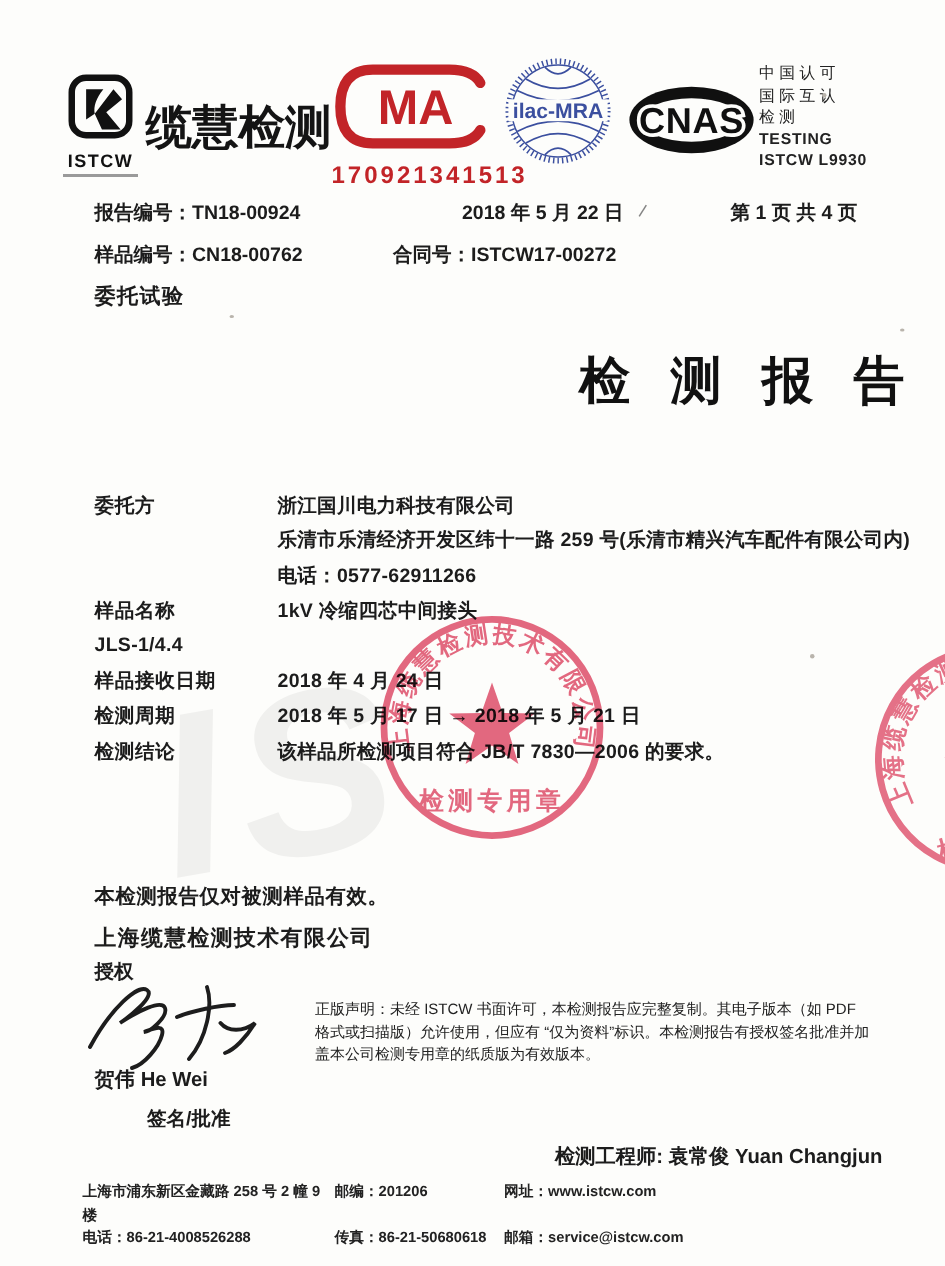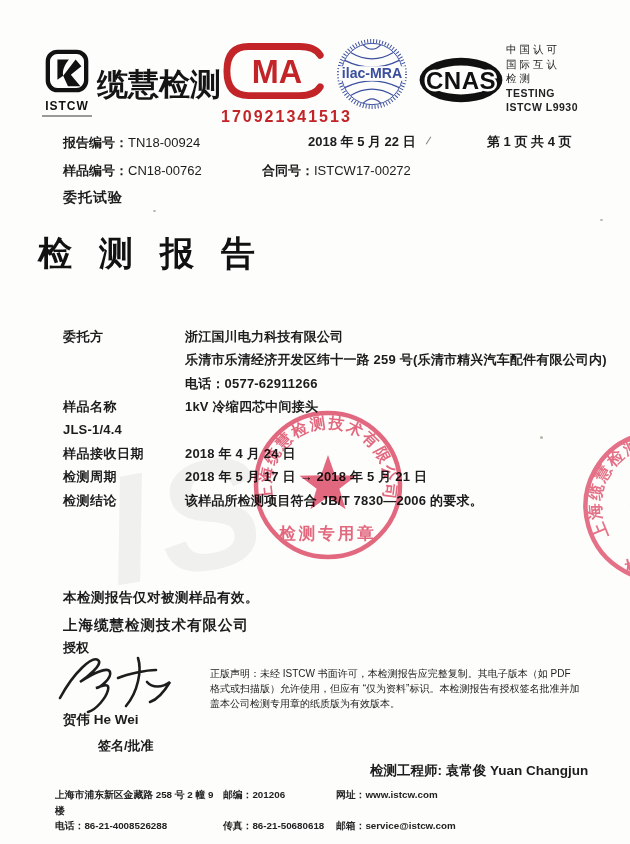--- a/index.html
+++ b/index.html
@@ -15,32 +15,32 @@
   .cma-block{left:221px;top:40px;width:112px;text-align:center;}
   .cma-number{color:#c22428;font-weight:bold;font-size:16px;letter-spacing:2px;margin-top:0px;}
   .ilac-block{left:336px;top:38px;}
   .cnas-block{left:417px;top:54px;}
   .accr-block{left:506px;top:42px;font-size:10.5px;line-height:14.5px;color:#222;}
   .accr-block .cn{letter-spacing:3px;}
   .accr-block .en{font-weight:bold;letter-spacing:0.5px;}
 
   
   .meta-label{font-size:13px;font-weight:600;}
-  .meta-value{font-size:13px;font-weight:normal;}
+  .meta-value{font-size:13px;font-weight:bold;}
   .row1{top:133px;} .row2{top:161px;text-align:right;}
   .report-no{left:63px;}
   .report-date{left:308px;top:133px;font-size:13px;font-weight:bold;}
   .page-info{left:487px;top:133px;font-size:13px;font-weight:bold;}
   .sample-no{left:63px;}
   .contract{left:262px;top:161px;}
   .test-type{left:63px;top:189px;font-size:14px;font-weight:bold;letter-spacing:1px;}
   .pen-mark{left:424px;top:140px;width:9px;border-top:1.6px solid #444;transform:rotate(-58deg);opacity:.65;}
 
   
-  .doc-title{left:0;top:231px;width:100%;text-align:left;font-size:34px;font-weight:bold;
+  .doc-title{left:0;top:231px;width:100%;text-align:right;font-size:34px;font-weight:bold;
              letter-spacing:27px;padding-left:38px;box-sizing:border-box;color:#111;}
 
   
   .fields{left:63px;top:328px;width:555px;}
   .field-row{display:flex;align-items:flex-start;min-height:23.4px;}
   .field-label{width:122px;flex:none;font-size:13px;font-weight:600;letter-spacing:0.5px;}
   .field-value{flex:1;font-size:13px;font-weight:bold;letter-spacing:0.2px;}
 
   
   .stamp-main{left:250px;top:407px;width:156px;height:160px;mix-blend-mode:multiply;opacity:.85;}

